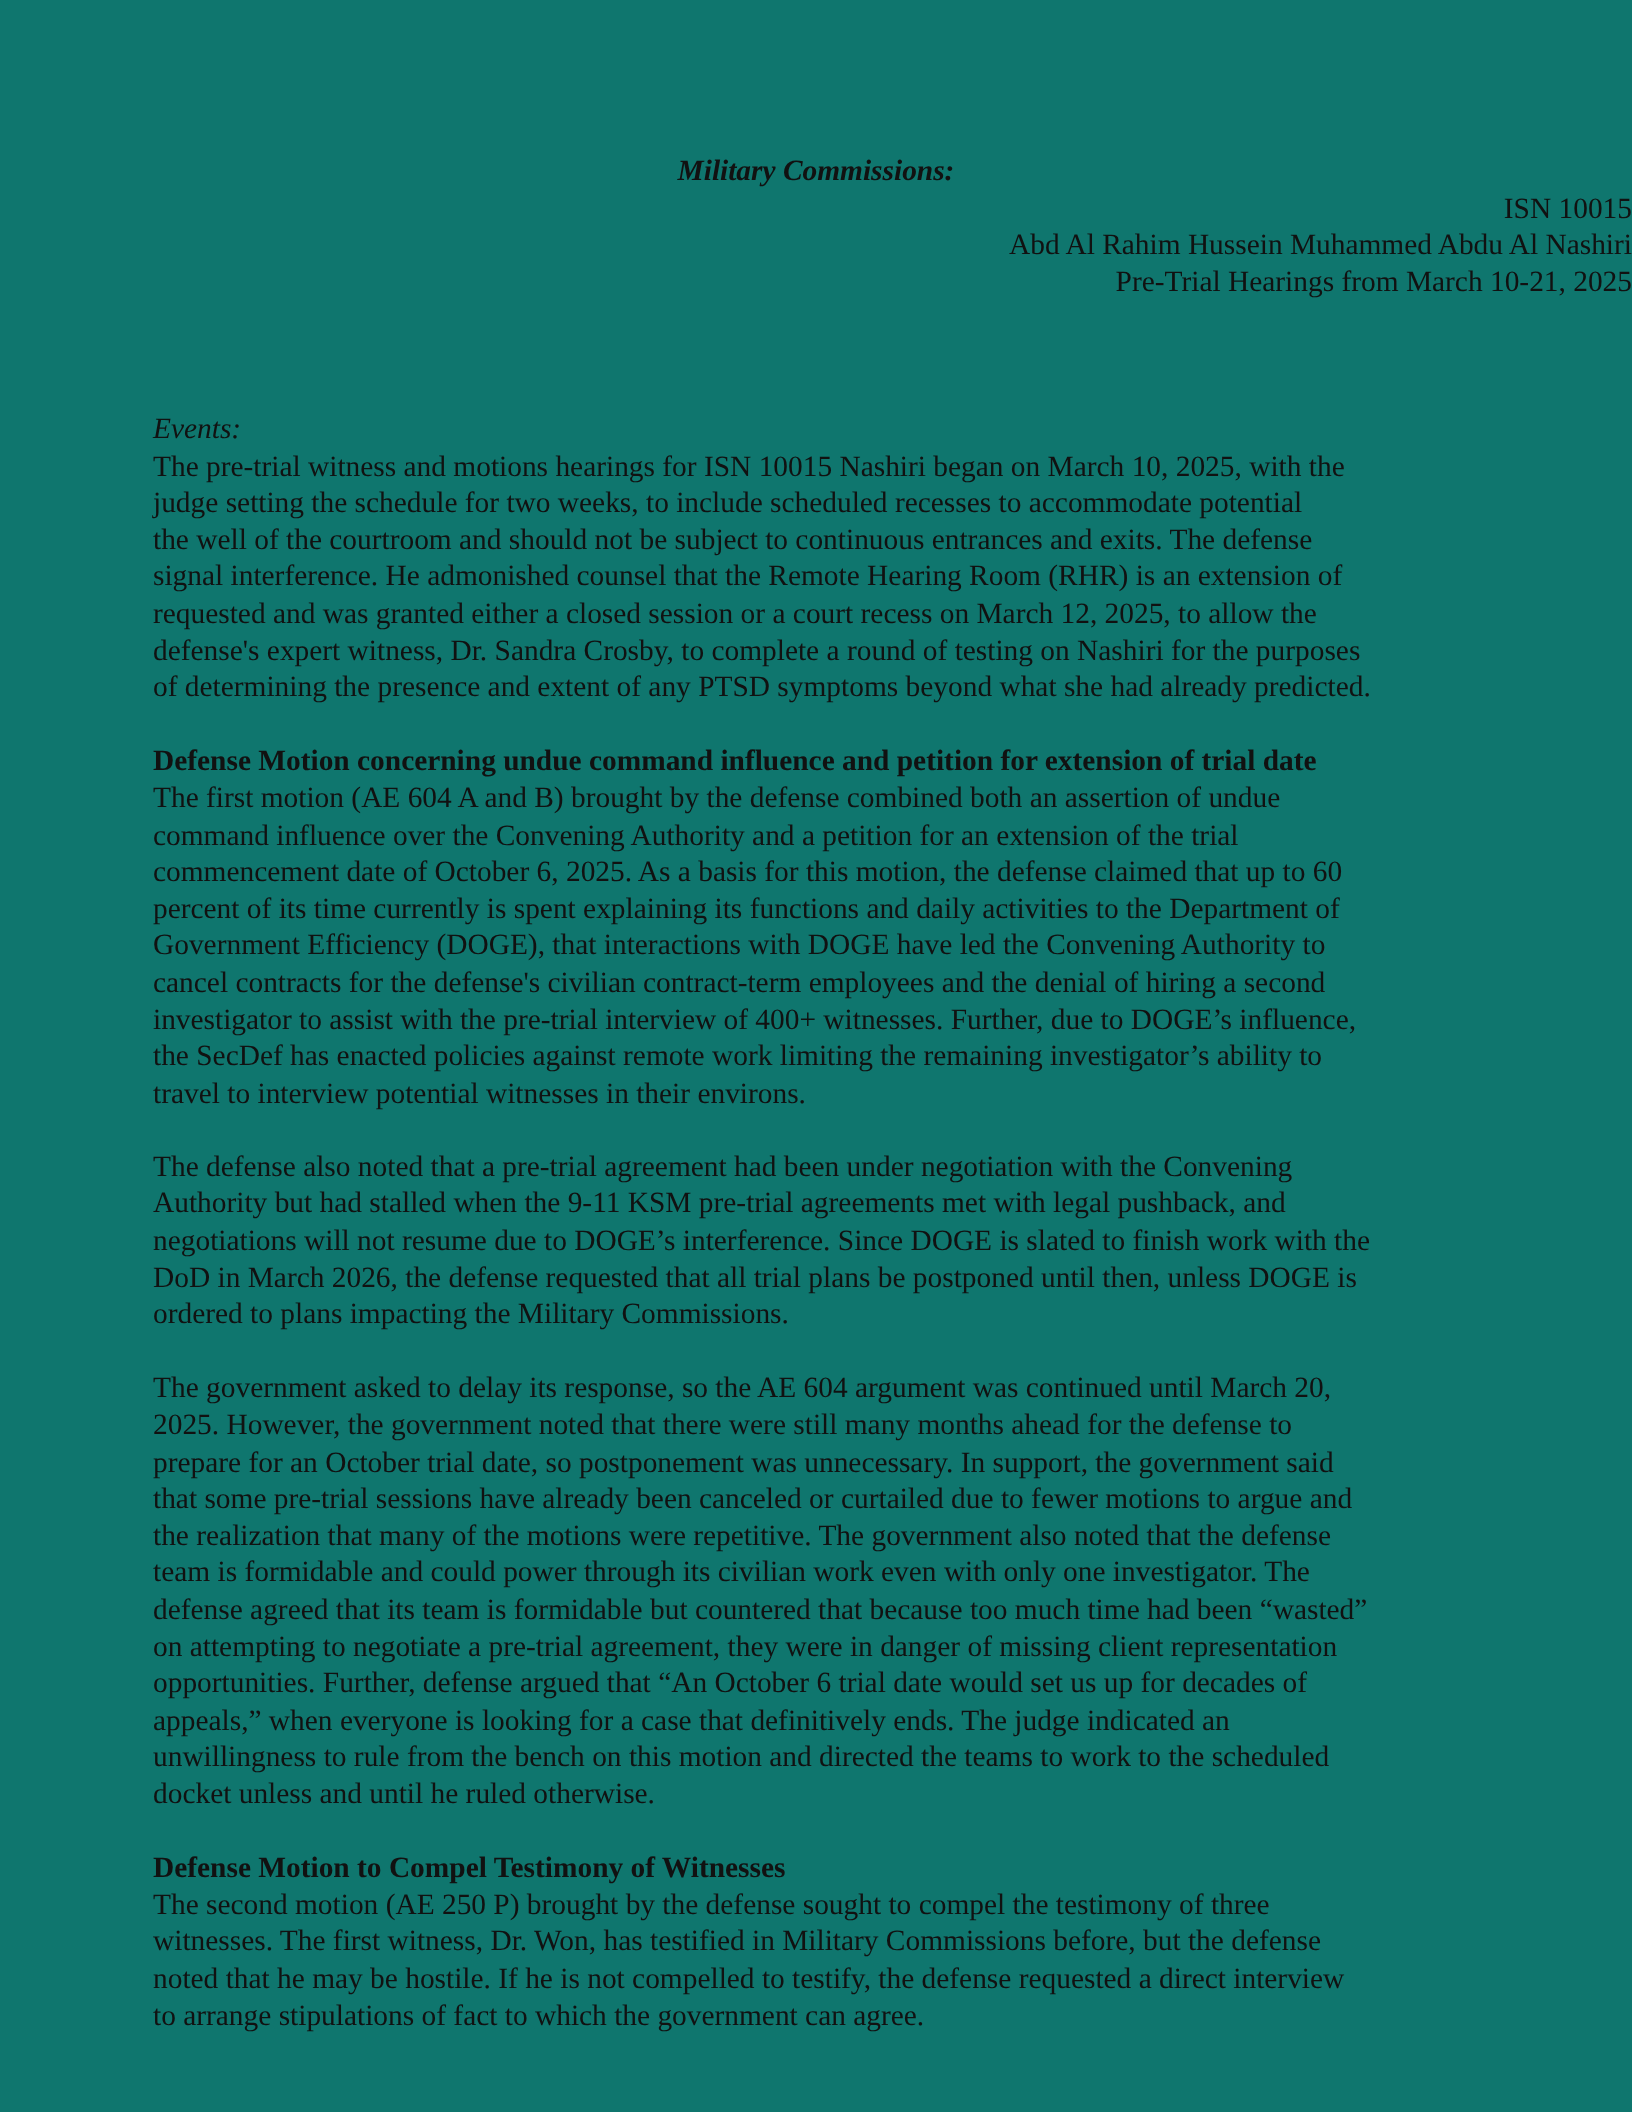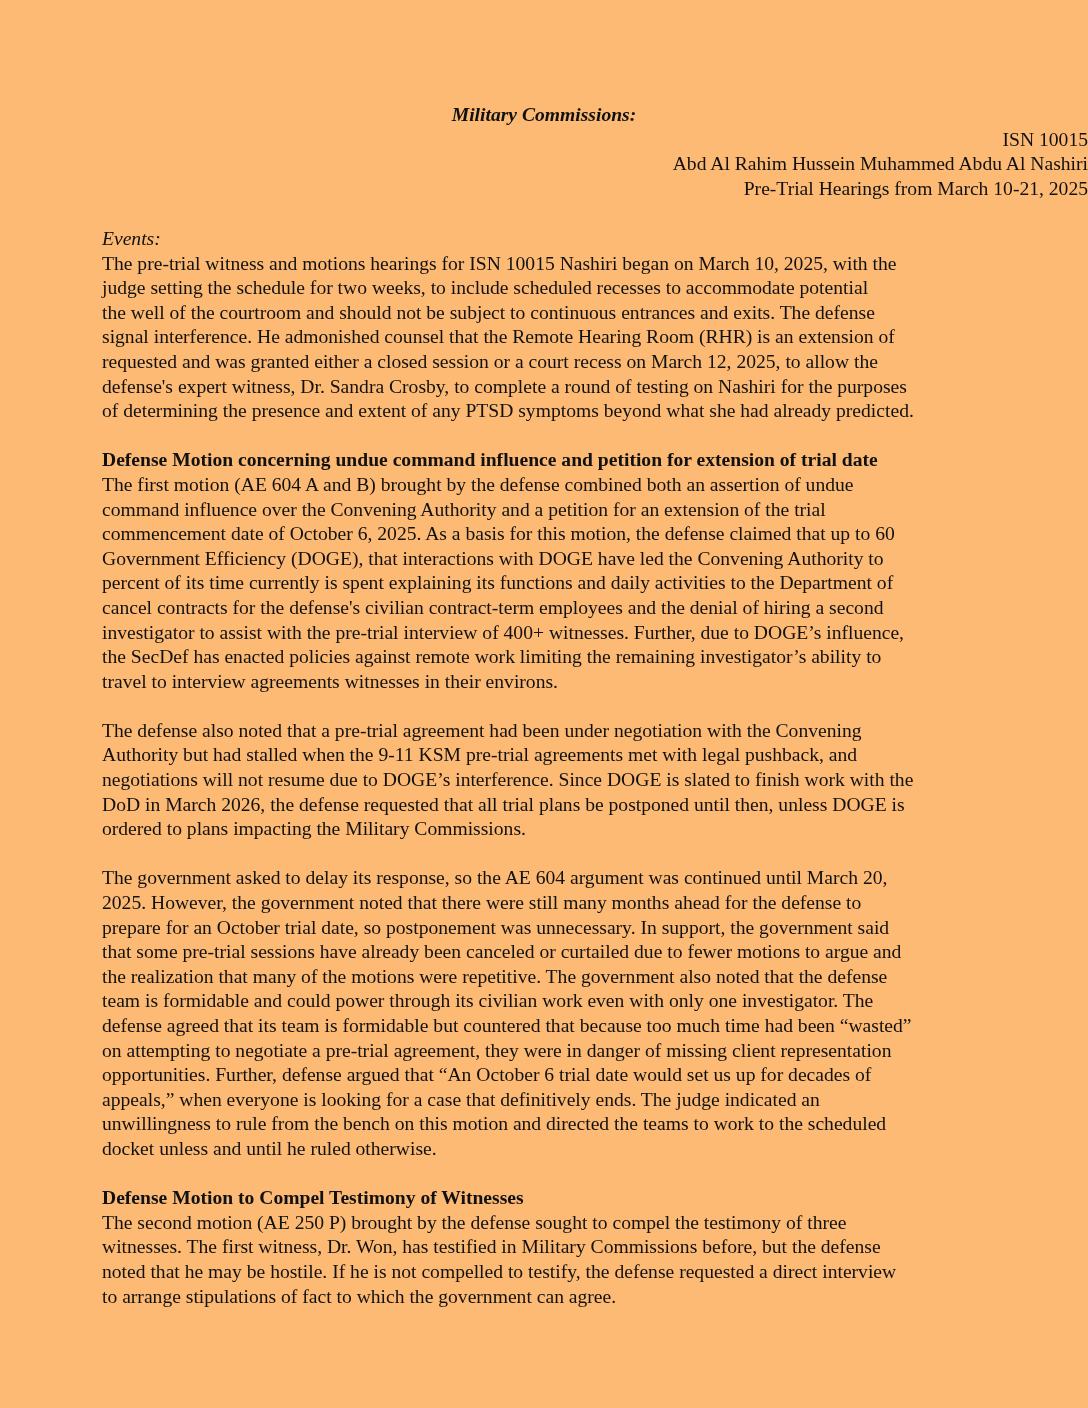--- a/index.html
+++ b/index.html
@@ -1,33 +1,33 @@
 <!DOCTYPE html>
 <html><head>
 <meta charset="utf-8">
 <style>
   html, body { margin: 0; padding: 0; background: #ffffff; }
   body { width: 1088px; height: 1408px; overflow: hidden; position: relative; }
   .page {
     position: absolute; left: 0; top: 0; width: 1088px; height: 1408px;
-    background: #fdba74; color: #111111;
+    background: #0f766e; color: #111111;
     font-family: "Liberation Serif", "DejaVu Serif", serif;
     font-size: 19.6px; line-height: 24.6px;
   }
   .header {
     position: absolute; left: 0; top: 103px; width: 1088px; text-align: center;
   }
   .header div { height: 24.6px; }
   .header .h-italic { font-style: italic; font-weight: bold; }
   .header .h-bold { font-weight: normal; text-align: right; }
   .body {
     position: absolute; left: 102px; top: 227px; width: 890px;
   }
   .line { white-space: nowrap; height: 24.6px; }
-  .italic { font-style: italic; }
+  .italic { font-style: italic; margin-top: 48px; }
   .bold { font-weight: bold; }
   .gap { height: 24.6px; }
 </style>
 </head>
 <body>
 
 <div class="page">
 
   <div class="header">
     <div class="h-italic">Military Commissions:</div>
@@ -49,26 +49,26 @@
       <div class="line">of determining the presence and extent of any PTSD symptoms beyond what she had already predicted.</div>
     </div>
 
     <div class="gap"></div>
 
     <div class="line bold">Defense Motion concerning undue command influence and petition for extension of trial date</div>
     <div>
       <div class="line">The first motion (AE 604 A and B) brought by the defense combined both an assertion of undue</div>
       <div class="line">command influence over the Convening Authority and a petition for an extension of the trial</div>
       <div class="line">commencement date of October 6, 2025. As a basis for this motion, the defense claimed that up to 60</div>
+      <div class="line">percent of its time currently is spent explaining its functions and daily activities to the Department of</div>
       <div class="line">Government Efficiency (DOGE), that interactions with DOGE have led the Convening Authority to</div>
-      <div class="line">percent of its time currently is spent explaining its functions and daily activities to the Department of</div>
       <div class="line">cancel contracts for the defense's civilian contract-term employees and the denial of hiring a second</div>
       <div class="line">investigator to assist with the pre-trial interview of 400+ witnesses. Further, due to DOGE’s influence,</div>
       <div class="line">the SecDef has enacted policies against remote work limiting the remaining investigator’s ability to</div>
-      <div class="line">travel to interview agreements witnesses in their environs.</div>
+      <div class="line">travel to interview potential witnesses in their environs.</div>
     </div>
 
     <div class="gap"></div>
 
     <div>
       <div class="line">The defense also noted that a pre-trial agreement had been under negotiation with the Convening</div>
       <div class="line">Authority but had stalled when the 9-11 KSM pre-trial agreements met with legal pushback, and</div>
       <div class="line">negotiations will not resume due to DOGE’s interference. Since DOGE is slated to finish work with the</div>
       <div class="line">DoD in March 2026, the defense requested that all trial plans be postponed until then, unless DOGE is</div>
       <div class="line">ordered to plans impacting the Military Commissions.</div>

